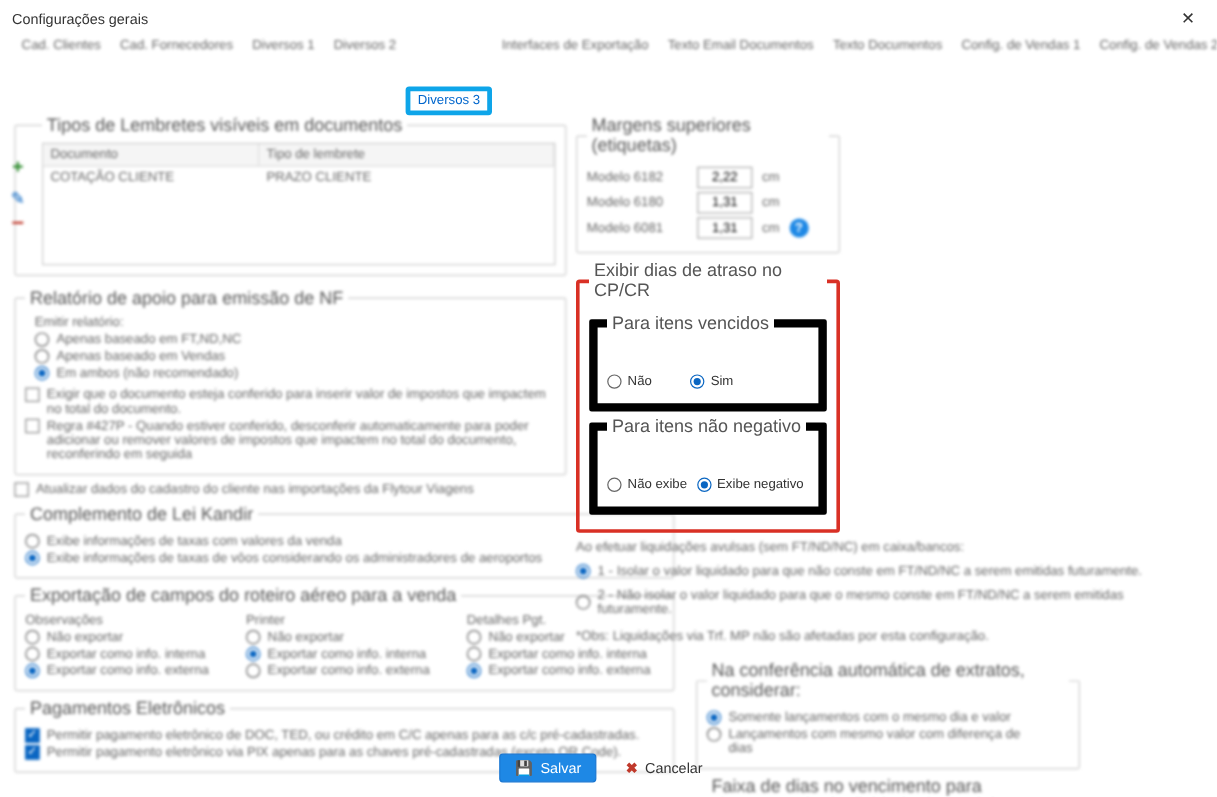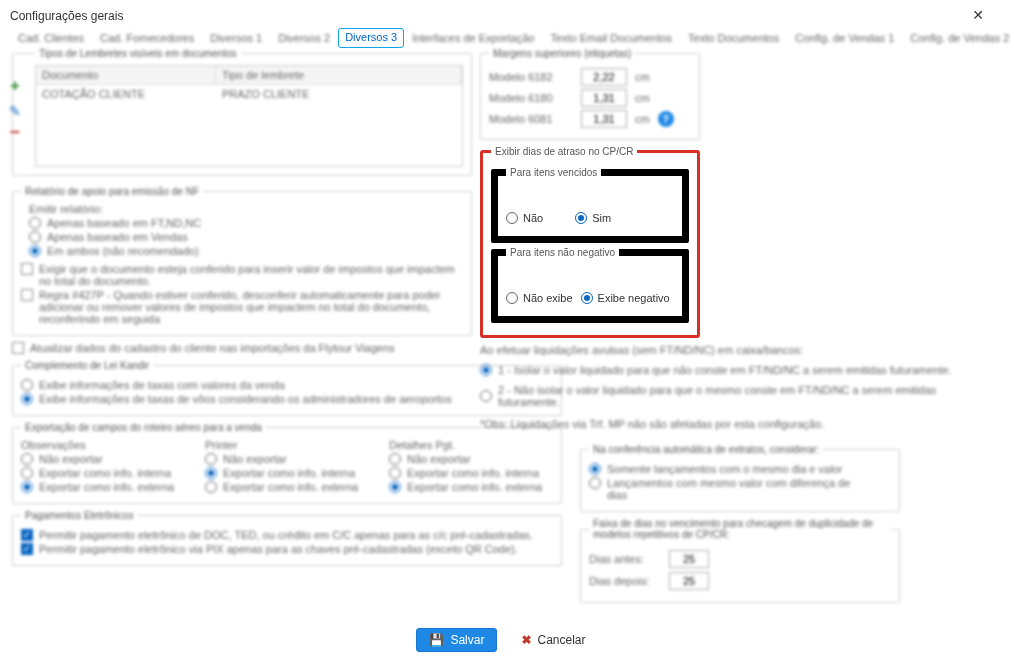--- a/index.html
+++ b/index.html
@@ -10,21 +10,21 @@
   background: #fff;
   width: 1014px;
   height: 664px;
   position: relative;
   overflow: hidden;
 }
 .titlebar {
   display: flex;
   justify-content: space-between;
   align-items: center;
-  padding: 6px 20px 2px 10px;
+  padding: 6px 8px 2px 10px;
   font-size: 12px;
 }
 .close-btn {
   width: 32px;
   height: 20px;
   text-align: center;
   font-size: 14px;
   line-height: 18px;
   cursor: pointer;
 }
@@ -34,45 +34,46 @@
   gap: 0;
   font-size: 11px;
   color: #555;
 }
 .tab {
   padding: 4px 8px;
   cursor: pointer;
   white-space: nowrap;
 }
 .tab.active {
-  border: 1px solid #0ea5e9;
+  border: 4px solid #0ea5e9;
   border-radius: 3px;
   padding: 2px 6px;
   color: #0066cc;
+  margin-top: 44px;
 }
 .content {
   position: relative;
   padding: 8px 12px;
 }
 .blurred {
   filter: blur(1.5px);
   color: #666;
 }
 fieldset {
   border: 1px solid #ccc;
   border-radius: 2px;
   padding: 6px 8px 8px 8px;
   margin-bottom: 6px;
 }
 fieldset.focus-box {
   border: 3px solid #d93025;
   border-radius: 3px;
 }
 legend {
-  font-size: 10px;
+  font-size: 15px;
   padding: 0 4px;
   color: #555;
 }
 .row { display: flex; align-items: center; gap: 6px; margin: 2px 0; }
 .radio {
   width: 12px; height: 12px; border: 1.5px solid #666; border-radius: 50%;
   display: inline-flex; align-items: center; justify-content: center;
   flex-shrink: 0;
 }
 .radio.checked { border-color: #0a66c2; }

